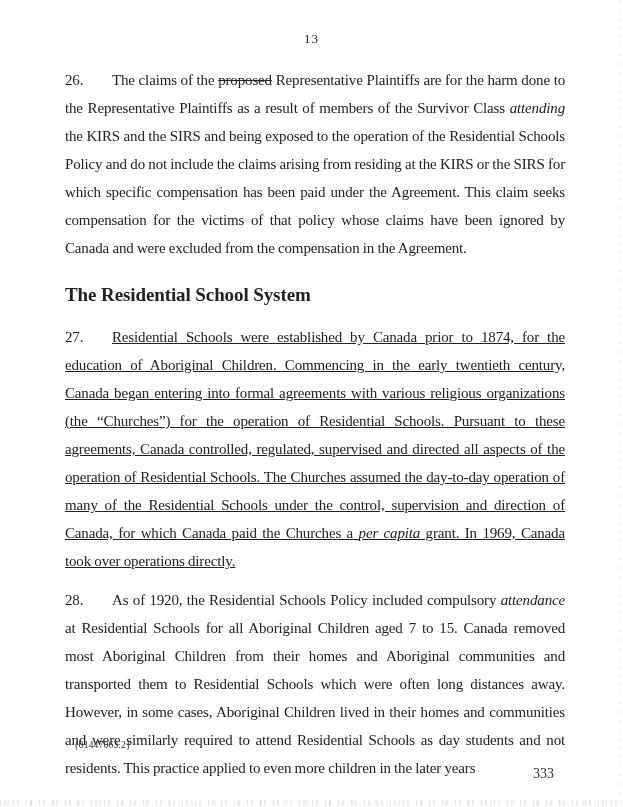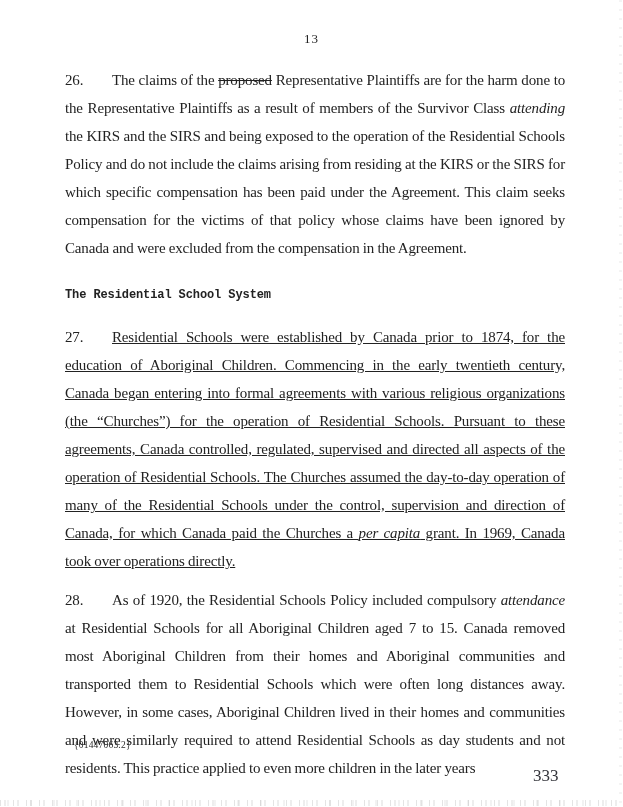--- a/index.html
+++ b/index.html
@@ -43,42 +43,41 @@
     word-spacing: -0.3px;
   }
   .para-num {
     display: inline-block;
     width: 47px;
   }
   .seg-italic { font-style: italic; }
   .seg-strike { text-decoration: line-through; }
   .heading {
     margin: 19px 0 0 0;
-    font-size: 12px;
+    font-size: 19px;
     font-weight: bold;
     line-height: 28px;
     letter-spacing: -0.1px;
-    font-family: Liberation Mono, monospace;
   }
   .para-27 { margin-top: 14px; text-decoration: underline; }
   .para-28 { margin-top: 11px; }
   .footer-ref {
     position: absolute;
     left: 74px;
     top: 740px;
     font-size: 9.5px;
     letter-spacing: 0.2px;
     color: #2a2a2a;
     text-align: right;
   }
   .bottom-page-number {
     position: absolute;
     left: 533px;
     top: 766px;
-    font-size: 17px;
+    font-size: 14px;
     color: #33343a;
   }
   .scan-noise {
     position: absolute;
     left: 0;
     bottom: 1px;
     width: 100%;
     height: 6px;
     background:
       repeating-linear-gradient(90deg, rgba(120,120,120,0.20) 0 1px, transparent 1px 4px, rgba(130,130,130,0.14) 4px 6px, transparent 6px 13px),

